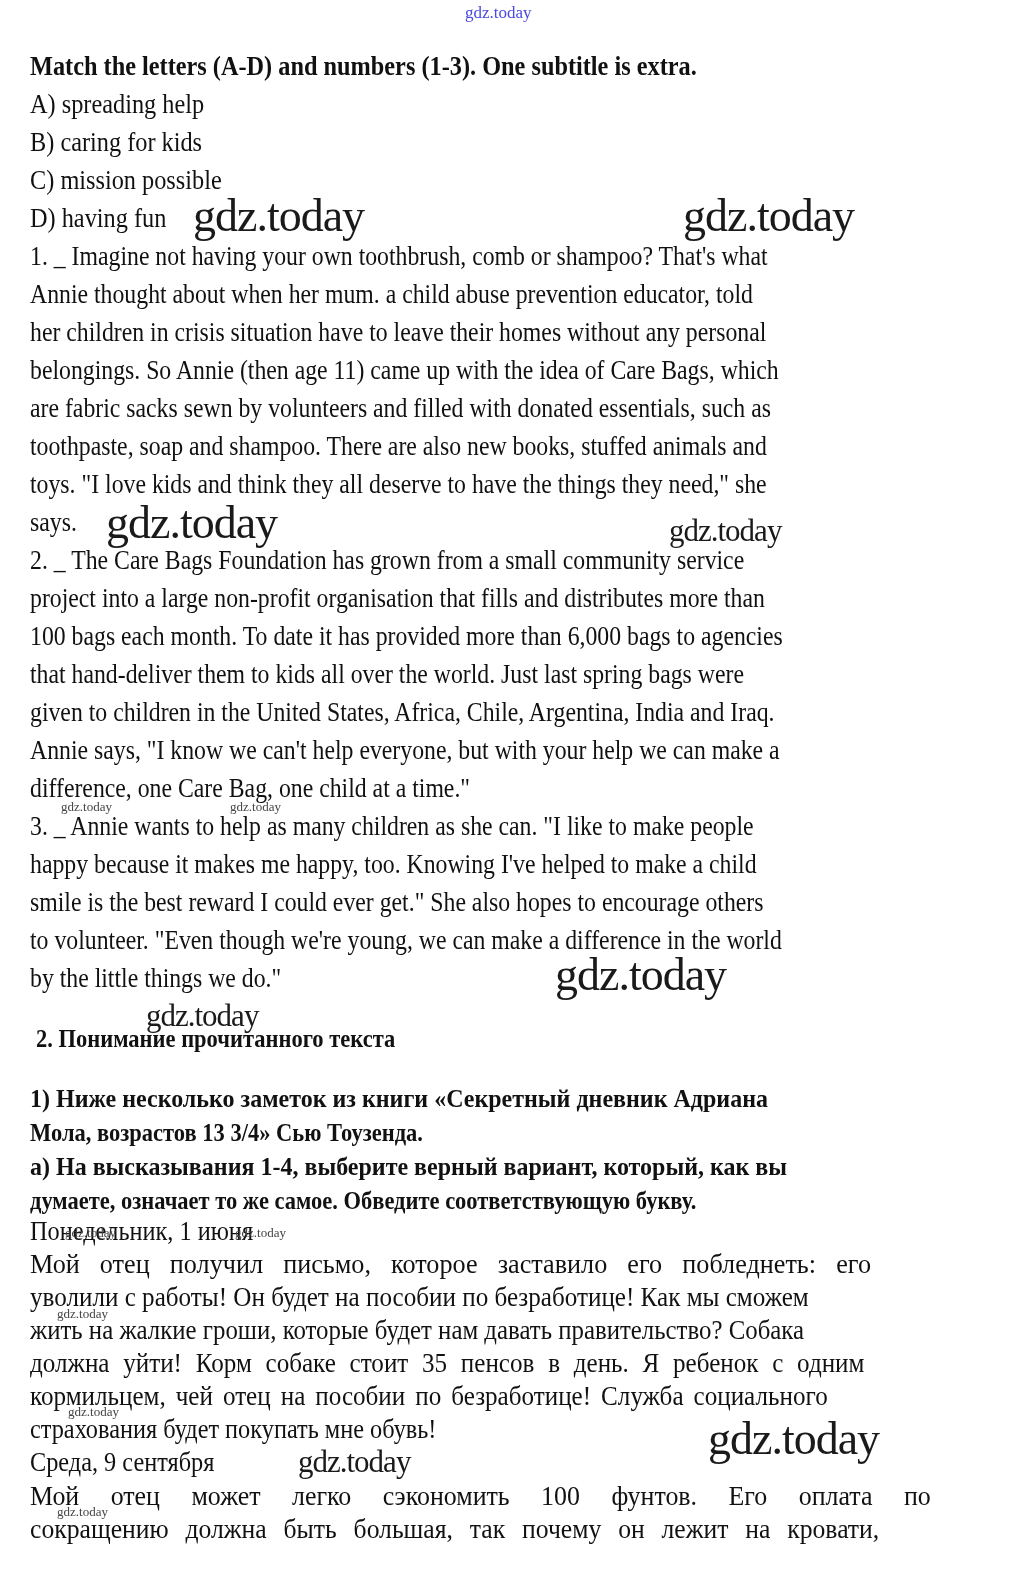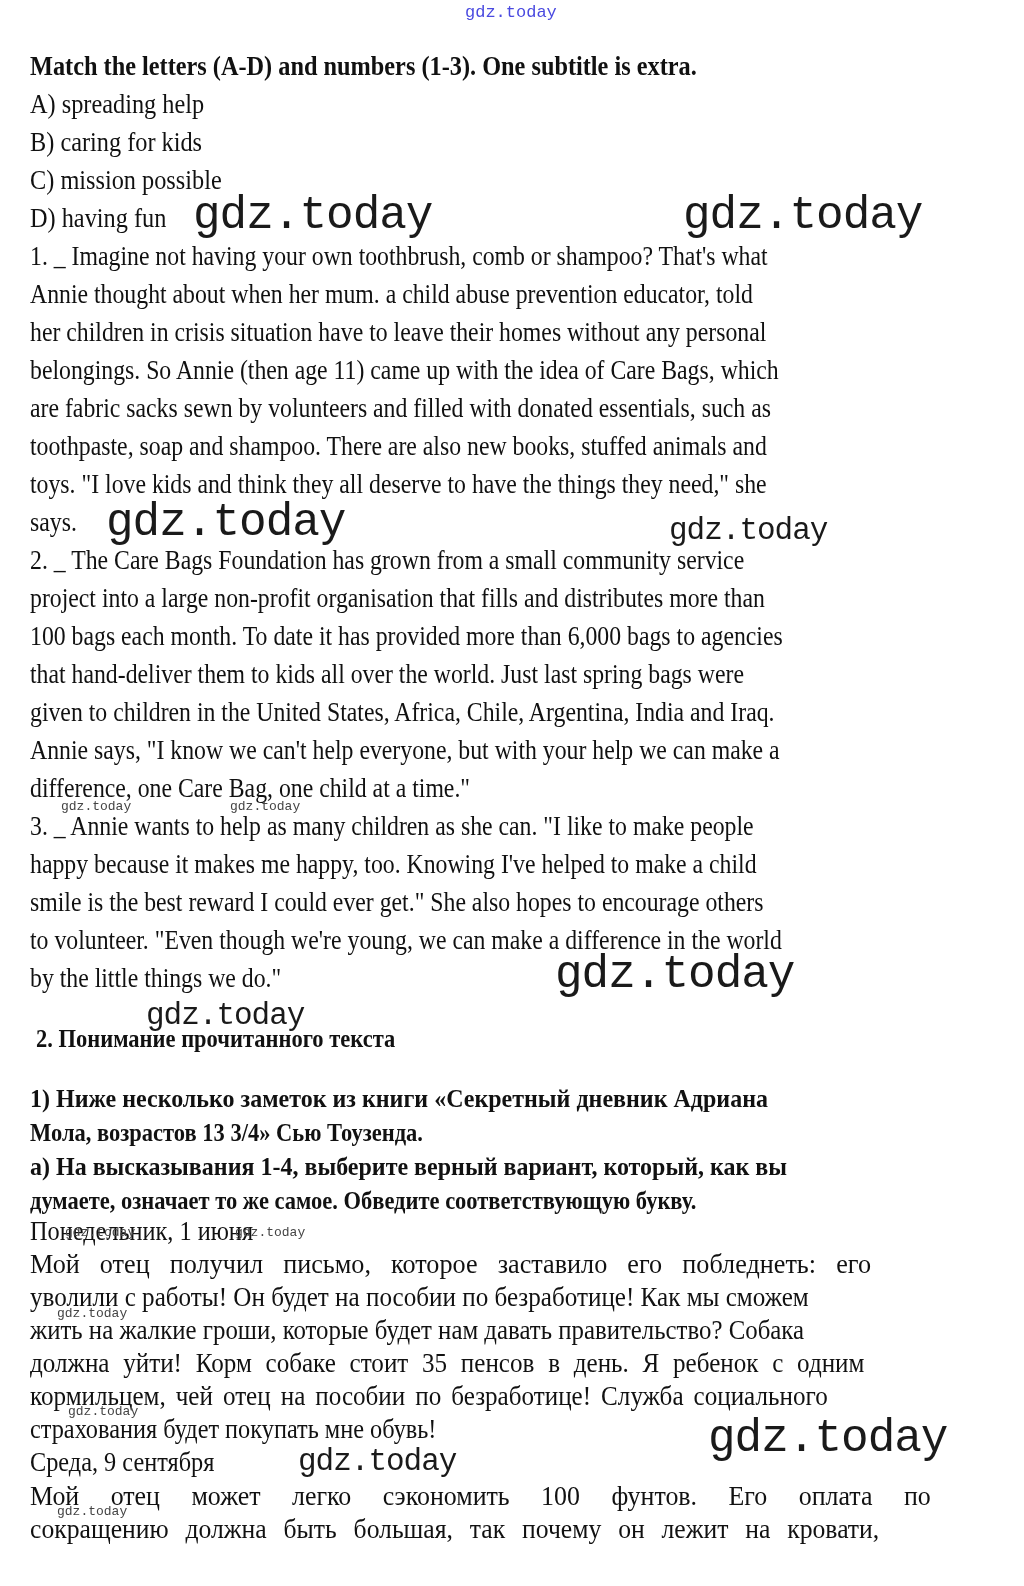--- a/index.html
+++ b/index.html
@@ -10,21 +10,21 @@
     }
     .page { position: absolute; left: 30px; top: 0; width: 920px; }
     .line {
       position: absolute; left: 0; white-space: nowrap;
       font-size: 27px; line-height: 38px;
       transform-origin: left top;
     }
     .bold { font-weight: bold; }
     .wm {
       position: absolute; white-space: nowrap;
-      font-family: Liberation Mono, monospace;
+      font-family: Liberation Serif, serif;
       font-weight: 200; color: #1a1a1a; letter-spacing: -1px;
     }
     .wm-big { font-size: 46px; line-height: 46px; }
     .wm-mid { font-size: 31px; line-height: 31px; }
     .wm-small { font-size: 13px; line-height: 13px; color: #444; letter-spacing: 0; }
     .wm-top { font-size: 17px; color: #4a4ae0; letter-spacing: 0; }
   </style>
 </head>
 <body>
 

